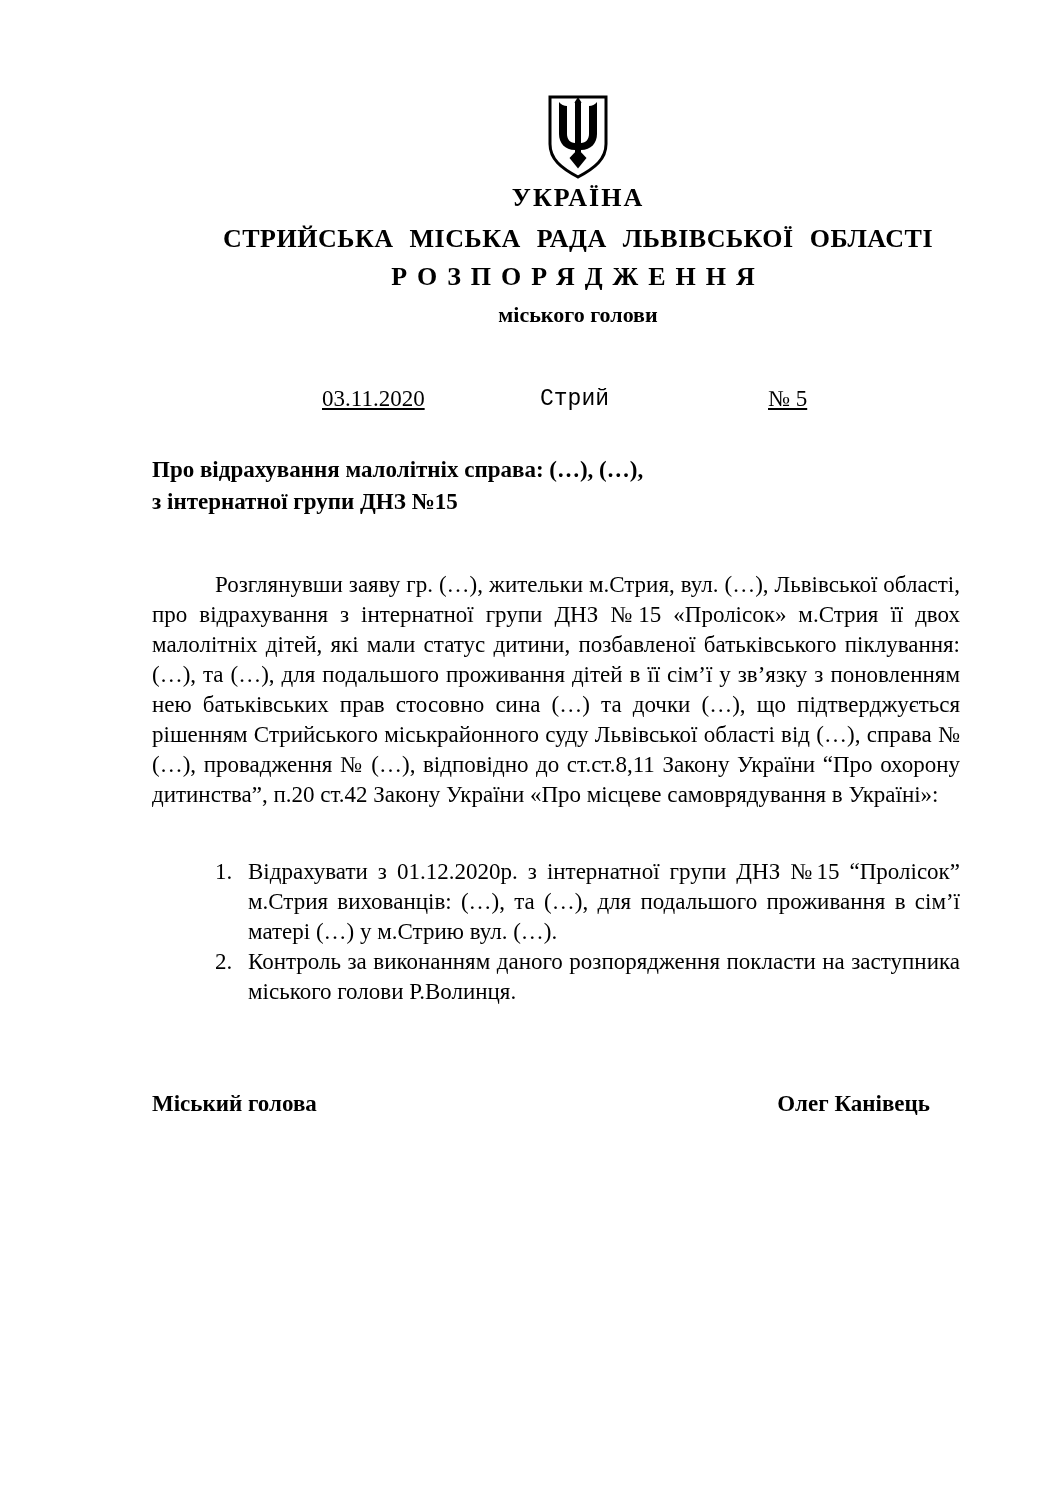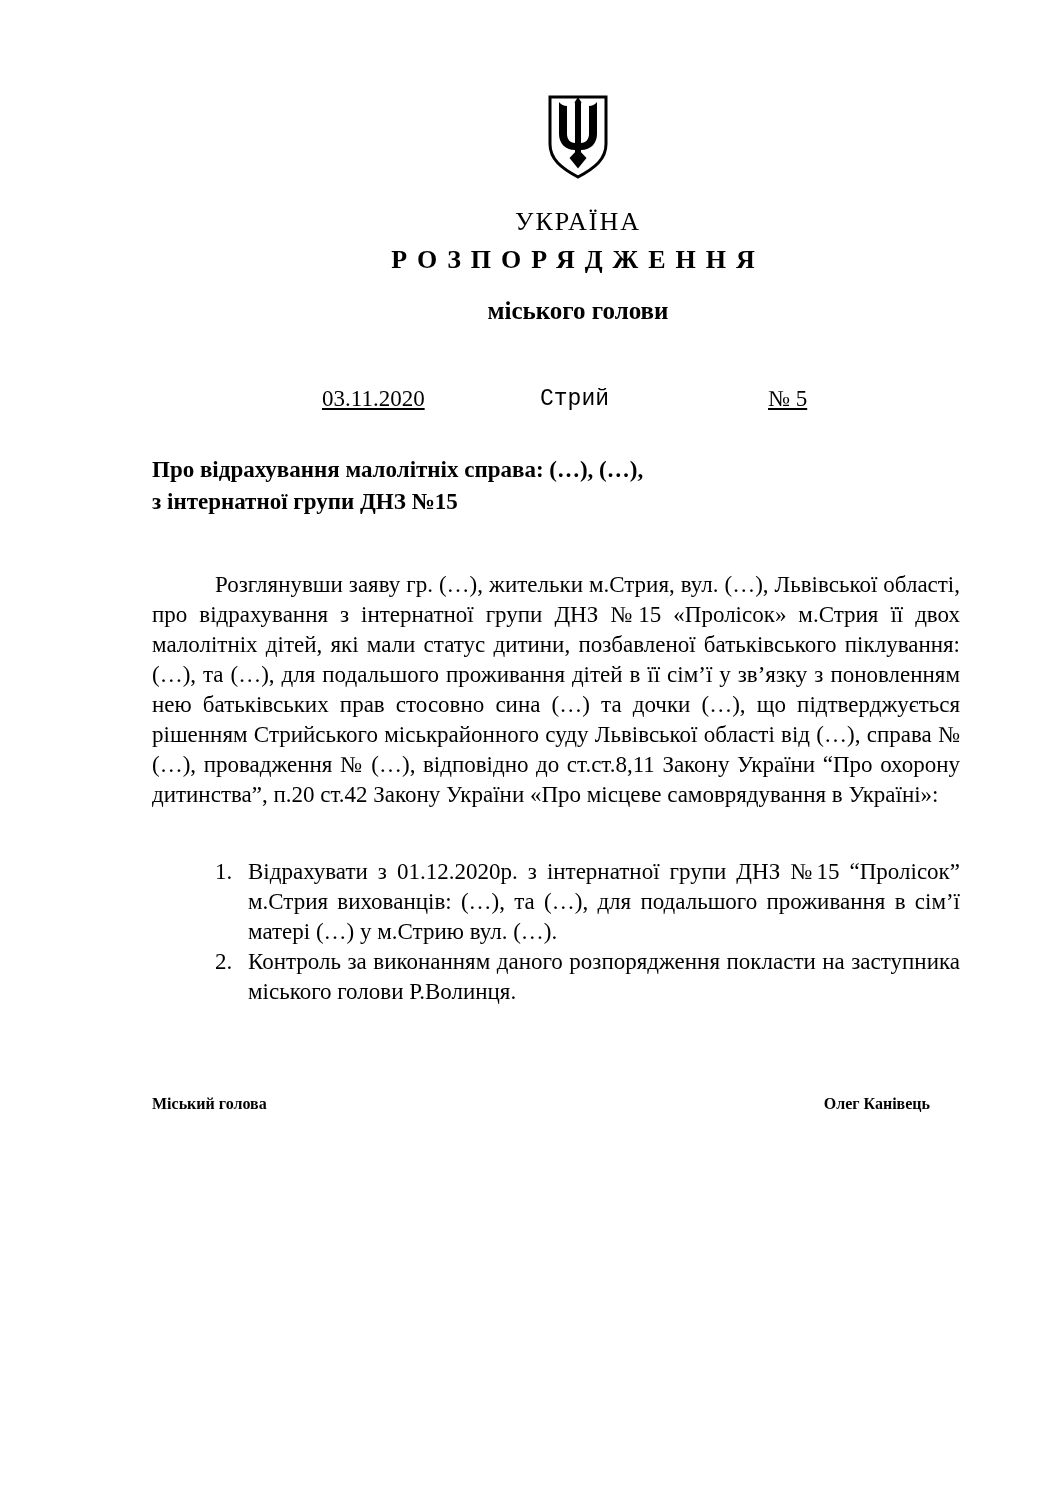--- a/index.html
+++ b/index.html
@@ -24,45 +24,45 @@
     width: 960px;
     text-align: center;
   }
   .emblem {
     display: inline-block;
     width: 62px;
     height: 86px;
   }
   .emblem svg { display: block; width: 62px; height: 86px; }
   .country {
-    margin-top: 24px;
+    margin-top: 0;
     font-size: 26px;
-    font-weight: normal;
+    font-weight: bold;
     letter-spacing: 2px;
     line-height: 28px;
   }
   .org {
     margin-top: 13px;
     font-size: 26px;
     font-weight: bold;
     word-spacing: 9px;
     letter-spacing: 0.5px;
     line-height: 28px;
     white-space: nowrap;
   }
   .doctype {
     margin-top: 10px;
     font-size: 26px;
     font-weight: bold;
     letter-spacing: 10px;
     line-height: 28px;
   }
   .subtype {
-    margin-top: 25px;
-    font-size: 25px;
+    margin-top: 12px;
+    font-size: 22px;
     font-weight: bold;
     line-height: 24px;
   }
   
   .dateline {
     position: absolute;
     top: 384px;
     left: 152px;
     width: 808px;
     height: 32px;
@@ -110,21 +110,21 @@
   .item .num { flex: 0 0 33px; }
   .item .txt { flex: 1; text-align: justify; }
   
   .signature {
     position: absolute;
     top: 1091px;
     left: 152px;
     width: 778px;
     display: flex;
     justify-content: space-between;
-    font-size: 16px;
+    font-size: 23px;
     font-weight: bold;
     line-height: 26px;
   }
 </style>
 </head>
 <body>
 
 <div class="page">
 
   <header class="header">
@@ -134,20 +134,21 @@
         <g fill="#000000">
           <path d="M28 8 h6 v54 h-6 z"></path>
           <path d="M31 3 L34.5 8.5 L31 12 L27.5 8.5 Z"></path>
           <path d="M12 8 L12 40 C12 49 18 56 28 56 L28 49 C23 49 20 45 20 40 L20 12 C17 12 14 10.5 12 8 Z"></path>
           <path d="M50 8 L50 40 C50 49 44 56 34 56 L34 49 C39 49 42 45 42 40 L42 12 C45 12 48 10.5 50 8 Z"></path>
           <path d="M31 55 L39.5 64 L31 74.5 L22.5 64 Z"></path>
         </g>
       </svg>
     </div>
     <div class="country">УКРАЇНА</div>
+    <div class="org">СТРИЙСЬКА МІСЬКА РАДА ЛЬВІВСЬКОЇ ОБЛАСТІ</div>
     <div class="doctype">РОЗПОРЯДЖЕННЯ</div>
     <div class="subtype">міського голови</div>
   </header>
 
   <div class="dateline">
     <span class="date">03.11.2020</span>
     <span class="place">Стрий</span>
     <span class="number">№ 5</span>
   </div>
 

